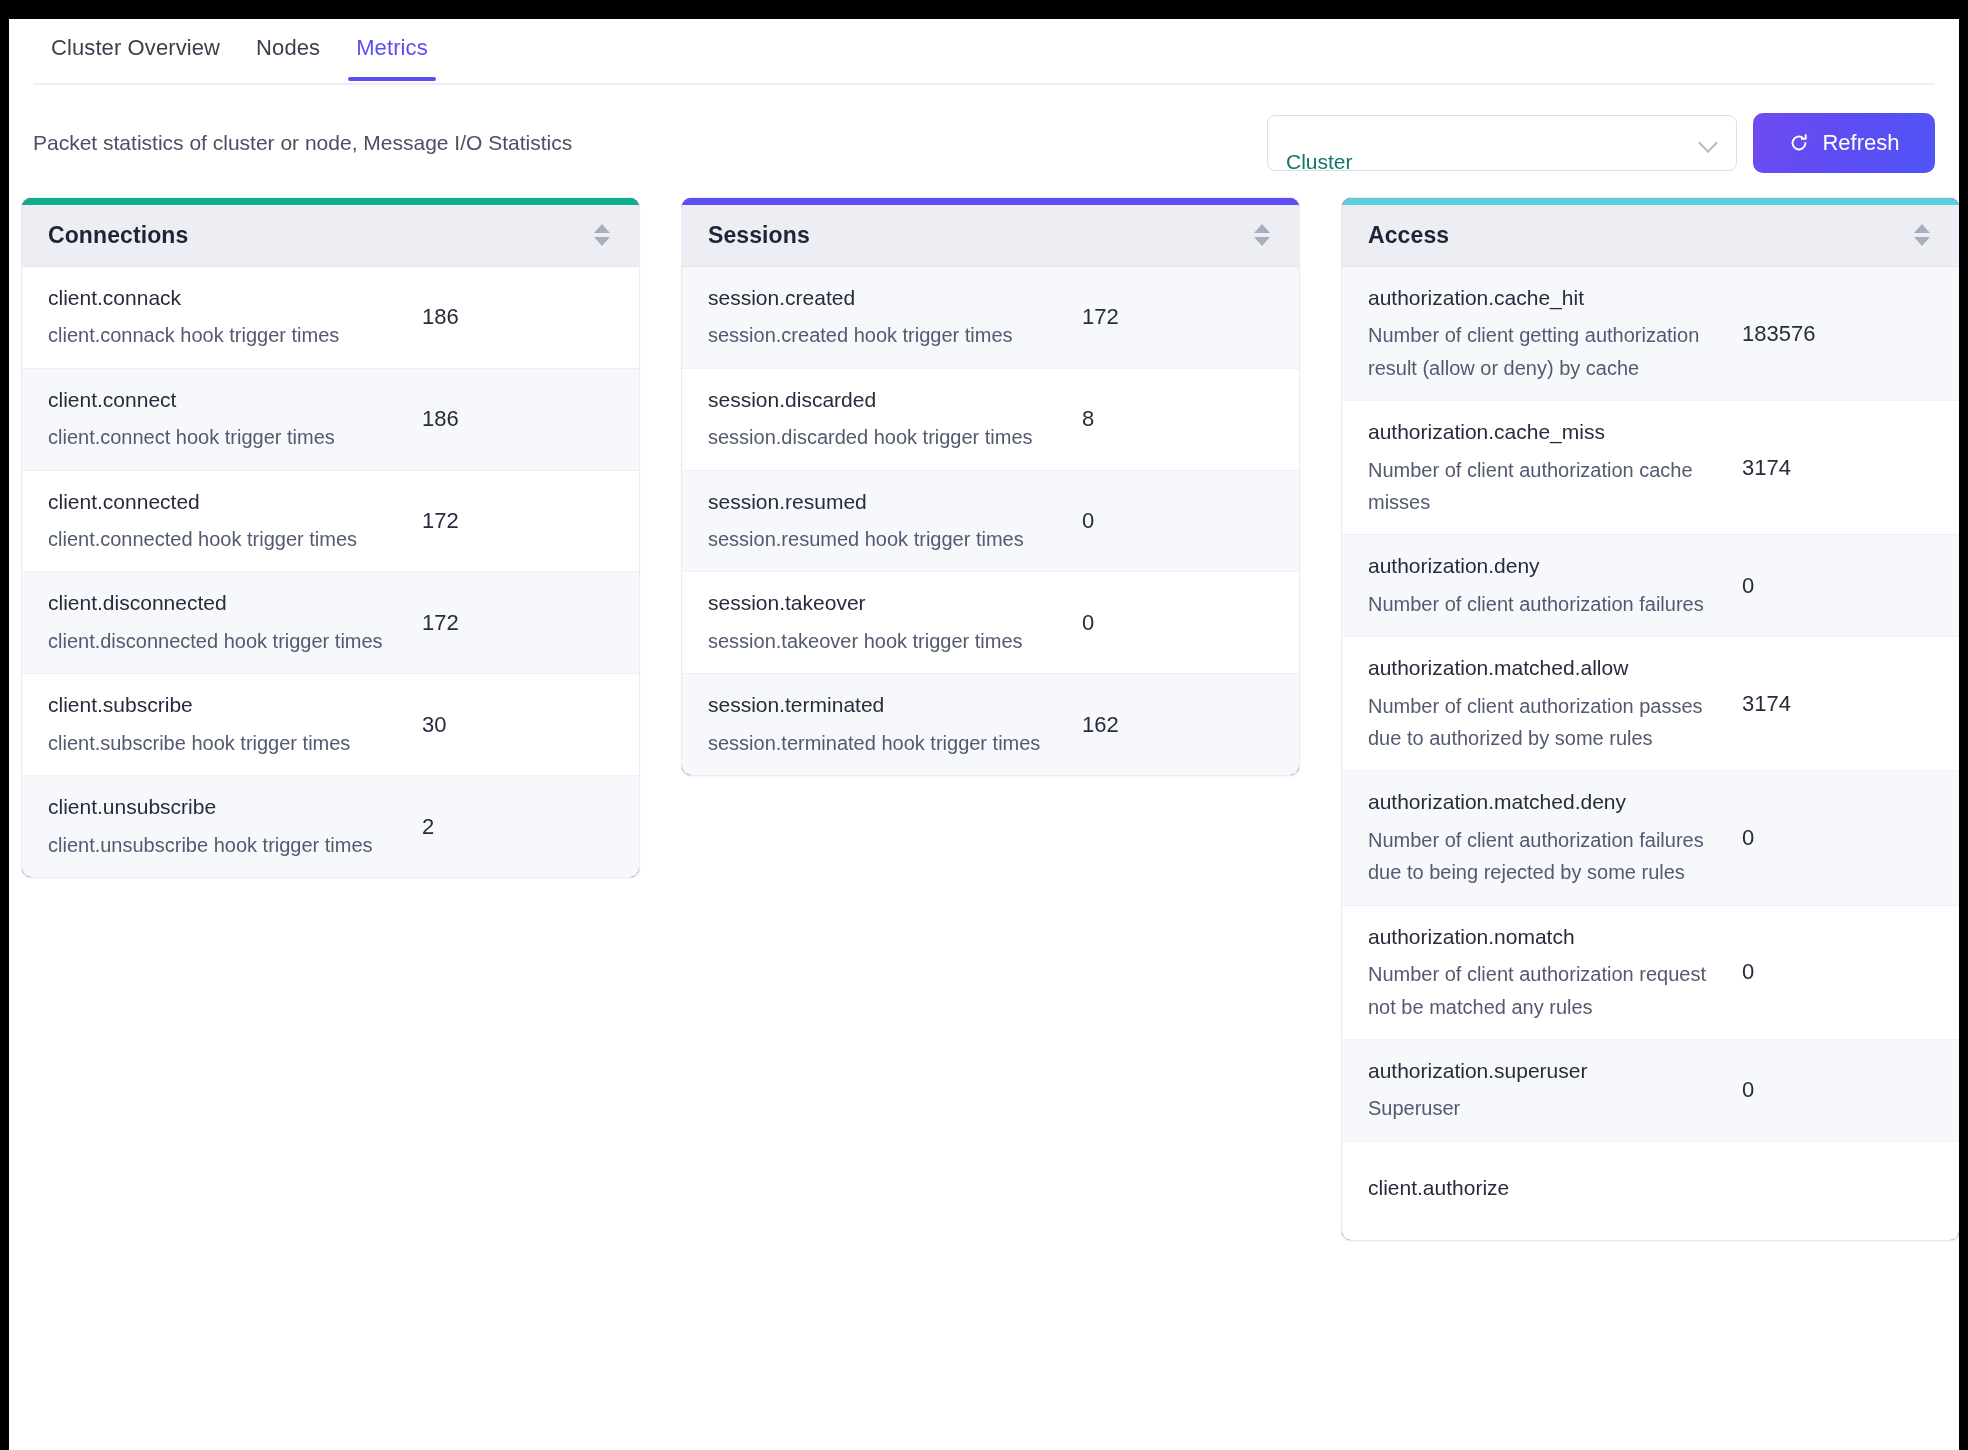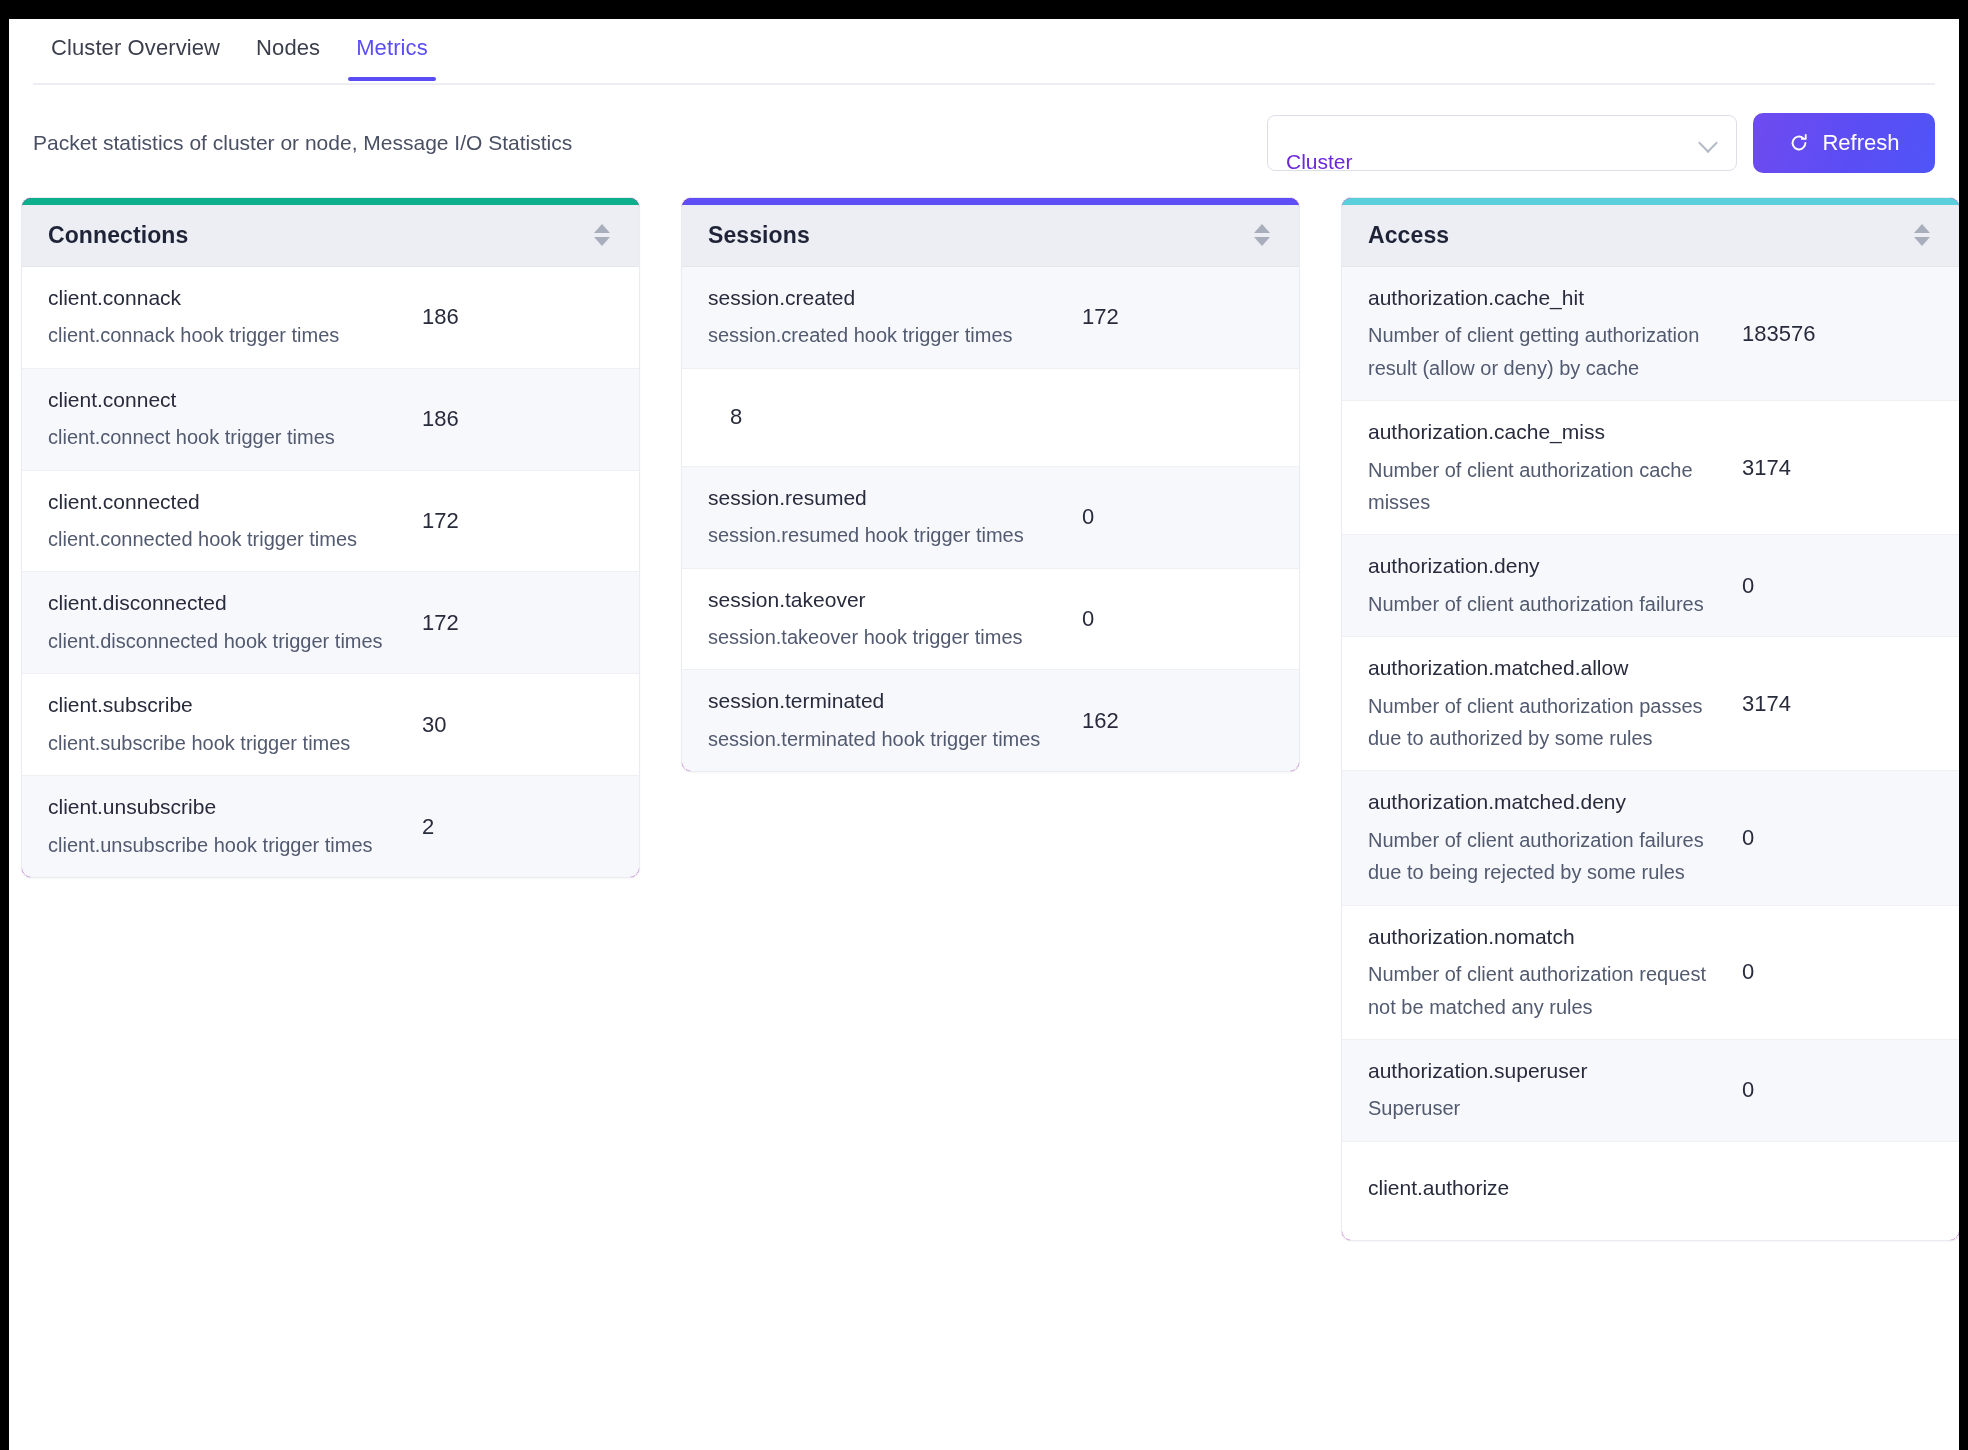--- a/index.html
+++ b/index.html
@@ -91,21 +91,21 @@
     border: 1px solid #dcdfe6;
     border-radius: 8px;
     background: #fff;
     display: flex;
     align-items: center;
     padding: 0 18px;
     cursor: pointer;
   }
   .select-value {
     font-size: 21px;
-    color: #6d28d9;
+    color: #0f766e;
     flex: 1;
     margin-top: 37px;
   }
   .chev {
     width: 18px; height: 18px;
     position: relative;
     flex: 0 0 auto;
   }
   .chev::before {
     content: "";
@@ -317,20 +317,24 @@
         </div>
         <div>
           <div class="row shaded">
             <div class="row-main">
               <div class="row-name">session.created</div>
               <div class="row-desc">session.created hook trigger times</div>
             </div>
             <div class="row-value">172</div>
           </div>
           <div class="row plain">
+            <div class="row-main">
+              <div class="row-name">session.discarded</div>
+              <div class="row-desc">session.discarded hook trigger times</div>
+            </div>
             <div class="row-value">8</div>
           </div>
           <div class="row shaded">
             <div class="row-main">
               <div class="row-name">session.resumed</div>
               <div class="row-desc">session.resumed hook trigger times</div>
             </div>
             <div class="row-value">0</div>
           </div>
           <div class="row plain">

